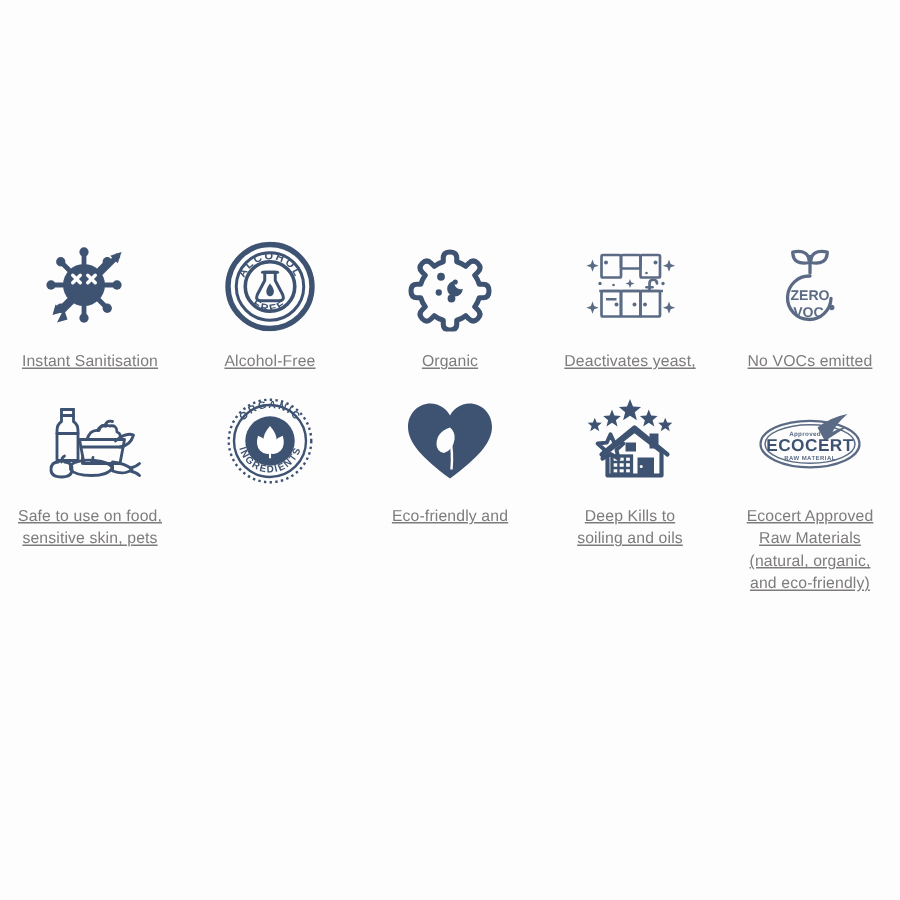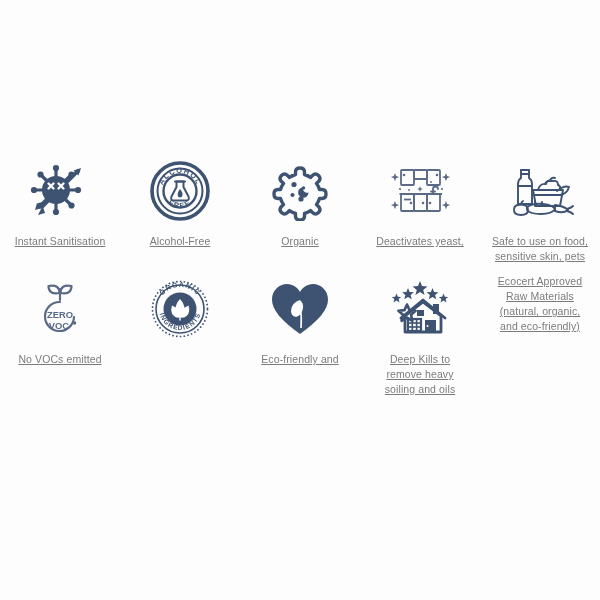--- a/index.html
+++ b/index.html
@@ -201,20 +201,41 @@
           </g>
         </svg>
       </div>
       <div class="caption">
         <span class="ln">Deactivates yeast,</span>
       </div>
     </div>
 
     <div class="cell">
       <div class="icon-wrap">
+        <svg width="58" height="64" viewBox="0 0 58 64">
+          <g fill="none" stroke="#5b6b85" stroke-width="2.2" stroke-linejoin="round" stroke-linecap="round">
+
+            <path d="M29 23 L29 12"></path>
+            <path d="M28.5 16 q-11 2 -11 -7 q11 -2 11 7 z"></path>
+            <path d="M29.5 16 q11 2 11 -7 q-11 -2 -11 7 z"></path>
+
+            <path d="M43 40 a14.5 14.5 0 1 1 -14 -15"></path>
+          </g>
+          <circle cx="43.5" cy="46" r="1.8" fill="#5b6b85"></circle>
+          <text x="29" y="41" text-anchor="middle" class="badge-text" font-size="9.4" fill="#5b6b85">ZERO</text>
+          <text x="28" y="52" text-anchor="middle" class="badge-text" font-size="9.4" fill="#5b6b85">VOC</text>
+        </svg>
+      </div>
+      <div class="caption">
+        <span class="ln">No VOCs emitted</span>
+      </div>
+    </div>
+
+    <div class="cell">
+      <div class="icon-wrap">
         <svg width="70" height="60" viewBox="0 0 70 60">
           <g fill="none" stroke="#3e5372" stroke-width="1.9" stroke-linejoin="round" stroke-linecap="round">
 
             <path d="M16 13 l8 0 l0 4 q3 2 3 6 l0 20 l-14 0 l0 -20 q0 -4 3 -6 z"></path>
             <line x1="16" y1="9" x2="24" y2="9"></line>
             <path d="M16 9 l0 4 M24 9 l0 4"></path>
             <line x1="13" y1="25" x2="27" y2="25"></line>
 
             <path d="M28 29 l30 0 l-3 16 l-24 0 z"></path>
             <line x1="29" y1="34" x2="57" y2="34"></line>
@@ -232,41 +253,20 @@
             <path d="M16 44 q0 -3 2 -4"></path>
 
             <path d="M22 46 q6 -4 16 -3 q10 1 12 5 q-3 5 -14 5 q-11 0 -14 -4 z"></path>
             <path d="M30 45 l0 -4 M36 45 l1 -4"></path>
           </g>
         </svg>
       </div>
       <div class="caption">
         <span class="ln">Safe to use on food,</span>
         <span class="ln">sensitive skin, pets</span>
-      </div>
-    </div>
-
-    <div class="cell">
-      <div class="icon-wrap">
-        <svg width="58" height="64" viewBox="0 0 58 64">
-          <g fill="none" stroke="#5b6b85" stroke-width="2.2" stroke-linejoin="round" stroke-linecap="round">
-
-            <path d="M29 23 L29 12"></path>
-            <path d="M28.5 16 q-11 2 -11 -7 q11 -2 11 7 z"></path>
-            <path d="M29.5 16 q11 2 11 -7 q-11 -2 -11 7 z"></path>
-
-            <path d="M43 40 a14.5 14.5 0 1 1 -14 -15"></path>
-          </g>
-          <circle cx="43.5" cy="46" r="1.8" fill="#5b6b85"></circle>
-          <text x="29" y="41" text-anchor="middle" class="badge-text" font-size="9.4" fill="#5b6b85">ZERO</text>
-          <text x="28" y="52" text-anchor="middle" class="badge-text" font-size="9.4" fill="#5b6b85">VOC</text>
-        </svg>
-      </div>
-      <div class="caption">
-        <span class="ln">No VOCs emitted</span>
       </div>
     </div>
 
     <div class="cell">
       <div class="icon-wrap">
         <svg width="60" height="60" viewBox="0 0 60 60">
           <defs>
             <path id="arcTop2" d="M 8,30 A 22,22 0 0 1 52,30"></path>
             <path id="arcBot2" d="M 9,30 A 21,21 0 0 0 51,30"></path>
           </defs>
@@ -328,26 +328,36 @@
               <line x1="21" y1="45" x2="34" y2="45" stroke="#3e5372" stroke-width="1.6"></line>
               <line x1="21" y1="49" x2="34" y2="49" stroke="#3e5372" stroke-width="1.6"></line>
               <line x1="25.3" y1="41" x2="25.3" y2="53" stroke="#3e5372" stroke-width="1.6"></line>
               <line x1="29.6" y1="41" x2="29.6" y2="53" stroke="#3e5372" stroke-width="1.6"></line>
             </g>
           </g>
         </svg>
       </div>
       <div class="caption">
         <span class="ln">Deep Kills to</span>
-        <span class="ln">remove heavy</span>
         <span class="ln">soiling and oils</span>
       </div>
     </div>
 
     <div class="cell">
+      <div class="icon-wrap">
+        <svg width="86" height="50" viewBox="0 0 86 50">
+          <ellipse cx="43" cy="27" rx="33" ry="15.5" fill="none" stroke="#5b6b85" stroke-width="1.5"></ellipse>
+          <ellipse cx="43" cy="27" rx="30" ry="12.8" fill="none" stroke="#5b6b85" stroke-width="1"></ellipse>
+
+          <path d="M48 16 q9 -7 20 -9 q-7 6 -10 12 q5 -3 9 -3 q-8 5 -14 9 q-3 -5 -5 -9 z" fill="#5b6b85"></path>
+          <text x="43" y="21.5" text-anchor="middle" class="badge-text" font-size="4.2" fill="#5b6b85" letter-spacing="0.2">Approved by</text>
+          <text x="43" y="31.5" text-anchor="middle" class="badge-text" font-size="11.5" fill="#3e5372" letter-spacing="0.3">ECOCERT</text>
+          <text x="43" y="37.5" text-anchor="middle" class="badge-text" font-size="4" fill="#5b6b85" letter-spacing="0.3">RAW MATERIAL</text>
+        </svg>
+      </div>
       <div class="caption">
         <span class="ln">Ecocert Approved</span>
         <span class="ln">Raw Materials</span>
         <span class="ln">(natural, organic,</span>
         <span class="ln">and eco-friendly)</span>
       </div>
     </div>
 
   </div>
 </div>

